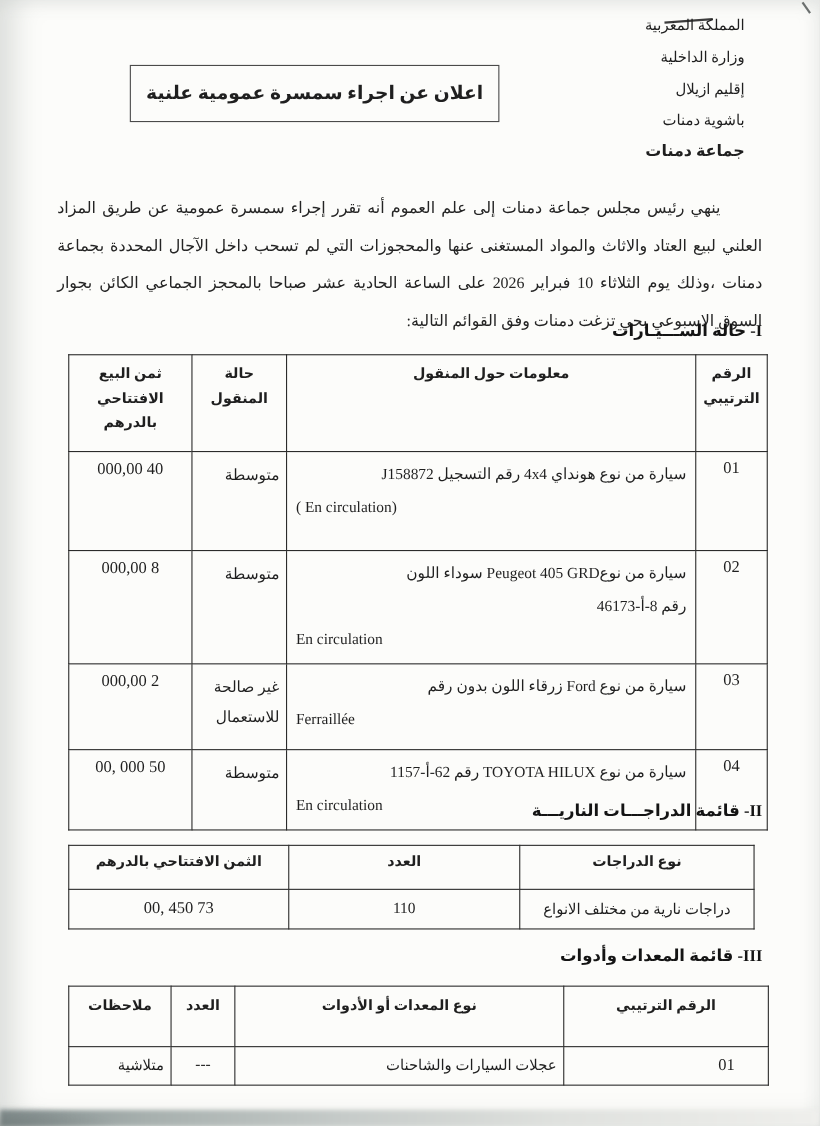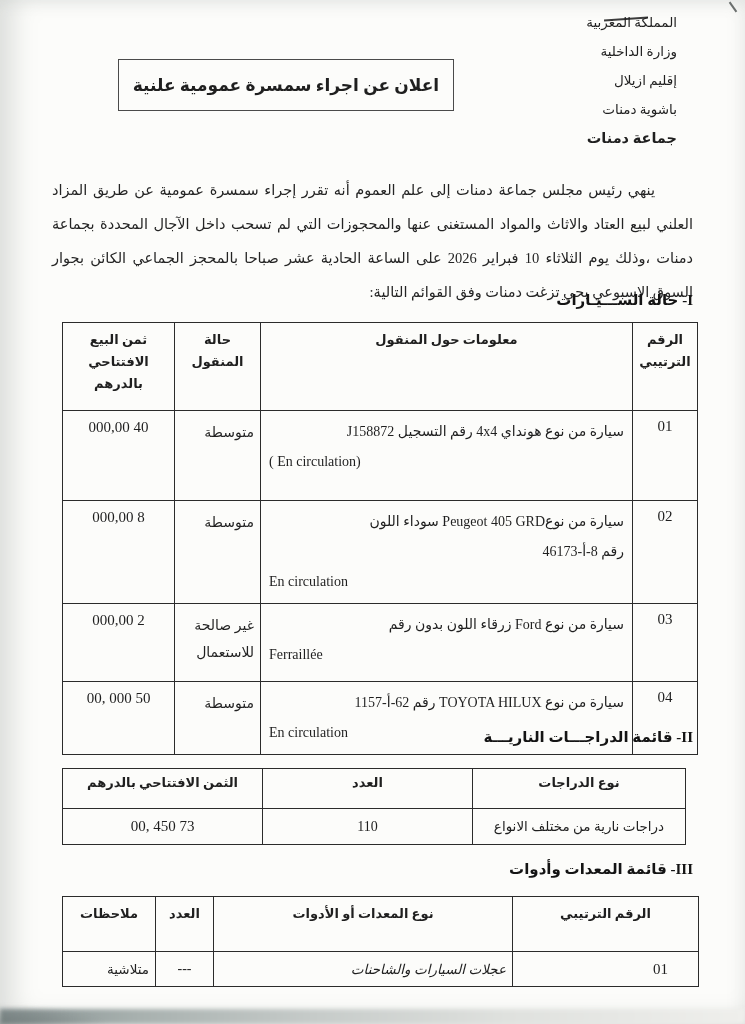--- a/index.html
+++ b/index.html
@@ -63,21 +63,21 @@
   .t-moto th{padding-top:4px;line-height:20px;}
   .t-moto td{text-align:center;vertical-align:middle;padding:2px 4px;}
   .t-moto td.m-type{font-size:13.5px;margin-left:44px;}
   .t-moto td.m-price{font-size:15px;}
 
   .t-tools{position:absolute;left:62px;top:896px;width:636px;}
   .t-tools col.c-num2{width:186px}.t-tools col.c-type2{width:299px}.t-tools col.c-count2{width:58px}.t-tools col.c-notes{width:93px}
   .t-tools tr.hdr{height:55px}.t-tools tr.r1{height:35px}
   .t-tools td{vertical-align:middle;padding:2px 6px;}
   td.tool-num{text-align:right;padding-left:0;padding-right:30px;font-size:15px;}
-  td.tool-type{text-align:right;font-size:13.5px;font-style:italic;}
+  td.tool-type{text-align:right;font-size:13.5px;}
   td.tool-count{text-align:center;direction:ltr;}
   td.tool-notes{text-align:right;font-size:13.5px;}
 </style>
 </head>
 <body>
 
 <div class="page">
 
   <div class="pen-line"></div>
   <div class="edge-tick"></div>

